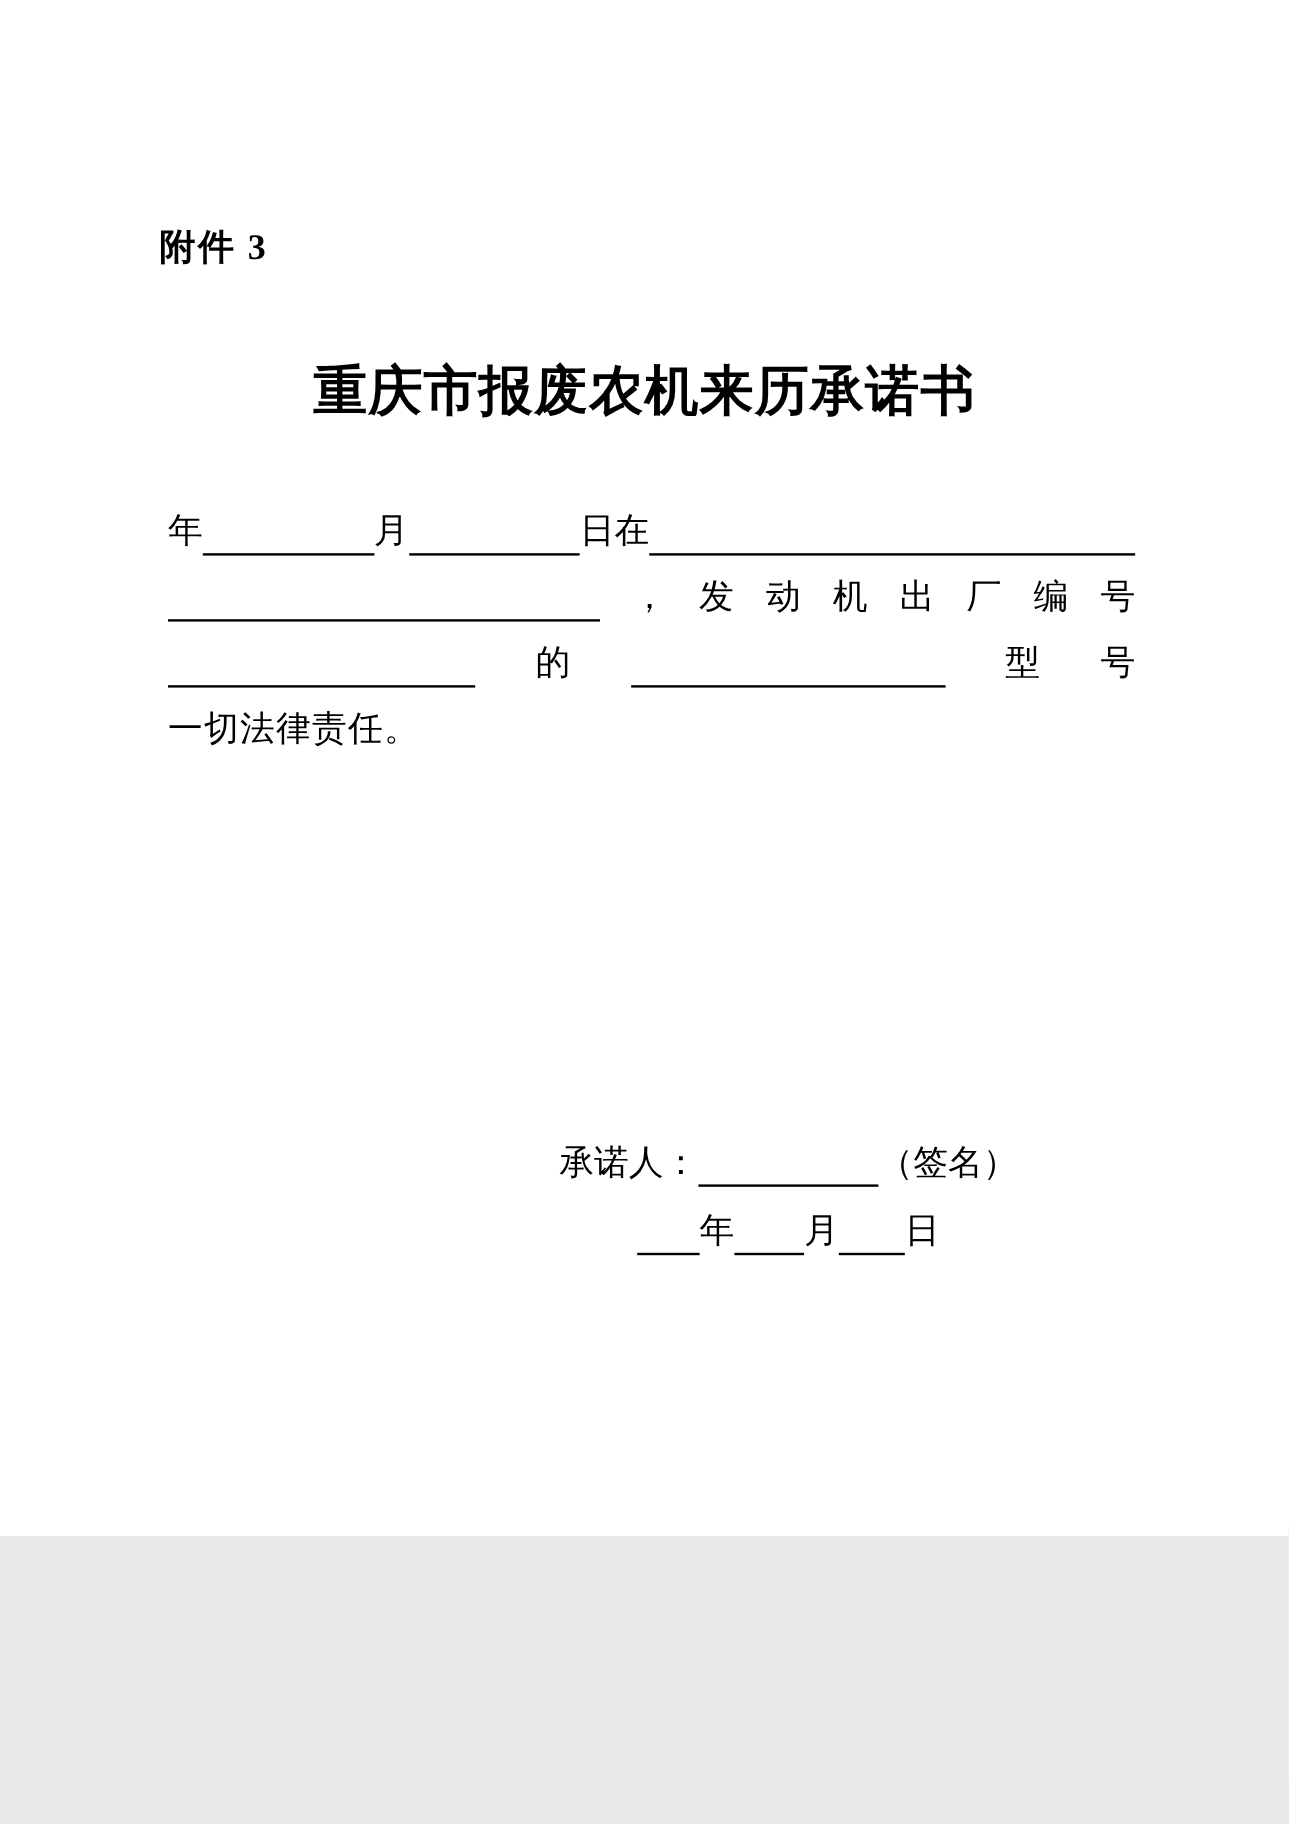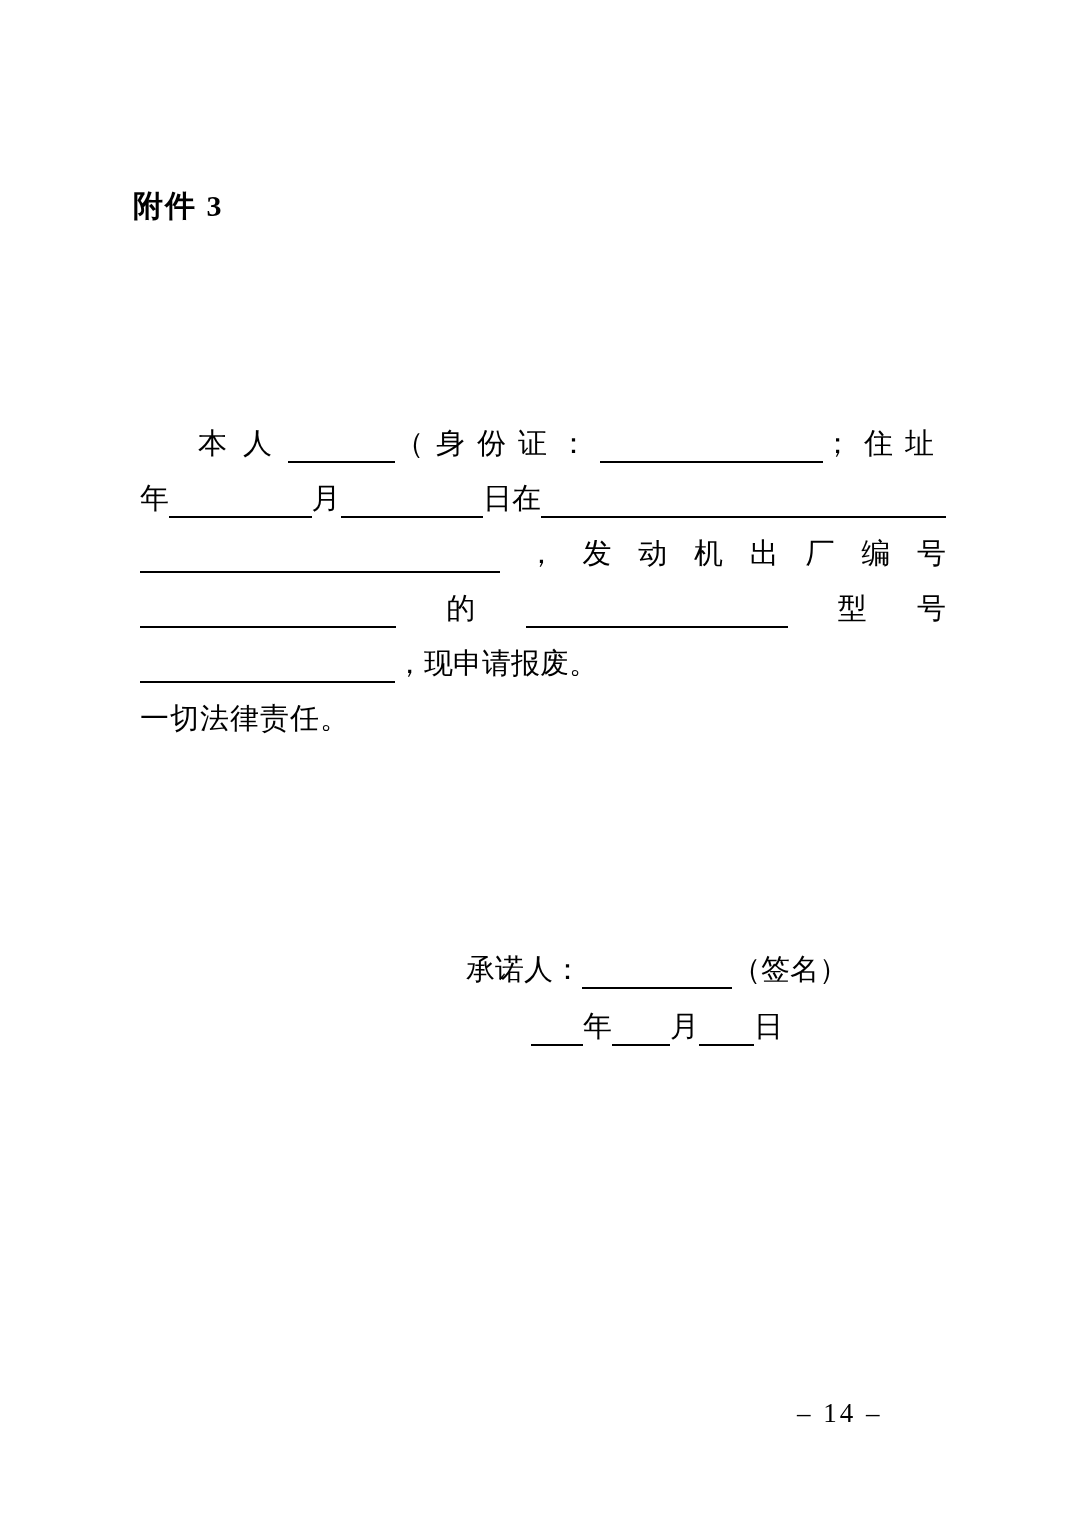--- a/index.html
+++ b/index.html
@@ -3,21 +3,21 @@
 <meta charset="utf-8">
 <style>
   html, body {
     margin: 0;
     padding: 0;
     background: #e8e8e8;
   }
   .page {
     position: relative;
     width: 1074px;
-    height: 1520px;
+    height: 1280px;
     margin: 0 auto;
     background: #ffffff;
     color: #000000;
     font-family: "Liberation Serif", "DejaVu Serif", serif;
     overflow: hidden;
   }
   .attachment {
     position: absolute;
     left: 133px;
     top: 186px;
@@ -94,30 +94,23 @@
     letter-spacing: 3px;
   }
 </style>
 </head>
 <body>
 
 <div class="page">
 
   <div class="attachment">附件 3</div>
 
+  <h1 class="doc-title">重庆市报废农机来历承诺书</h1>
 
   <div class="form-body" id="form-body">
-      <div class="line">
-        <span class="indent-spacer"></span>
-        <span class="seg" style="letter-spacing: 16px;">本人</span>
-        <span class="blank" style="flex-grow: 115; flex-basis: 0px;"></span>
-        <span class="seg" style="letter-spacing: 12px;">（身份证：</span>
-        <span class="blank" style="flex-grow: 240; flex-basis: 0px;"></span>
-        <span class="seg" style="letter-spacing: 12px;">；住址</span>
-      </div>
       <div class="line">
         <span class="seg">年</span>
         <span class="blank" style="flex-grow: 88; flex-basis: 0px;"></span>
         <span class="seg">月</span>
         <span class="blank" style="flex-grow: 88; flex-basis: 0px;"></span>
         <span class="seg">日在</span>
         <span class="blank" style="flex-grow: 250; flex-basis: 0px;"></span>
       </div>
       <div class="line spread">
         <span class="blank" style="width: 360px; flex: 0 0 360px;"></span>
@@ -131,25 +124,20 @@
         <span class="seg">号</span>
       </div>
       <div class="line spread">
         <span class="blank" style="width: 256px; flex: 0 0 256px;"></span>
         <span class="seg">的</span>
         <span class="blank" style="width: 262px; flex: 0 0 262px;"></span>
         <span class="seg">型</span>
         <span class="seg">号</span>
       </div>
       <div class="line">
-        <span class="blank" style="width: 255px; flex: 0 0 255px;"></span>
-        <span class="seg">，现申请报废。</span>
-        <span class="fill-spacer"></span>
-      </div>
-      <div class="line">
         <span class="seg" style="letter-spacing: 1px;">一切法律责任。</span>
       </div>
     </div>
 
   <div class="sig-block" id="sig-block">
       <div class="line">
         <span class="seg">承诺人：</span>
         <span class="blank" style="width: 150px; flex: 0 0 150px;"></span>
         <span class="seg">（签名）</span>
       </div>

